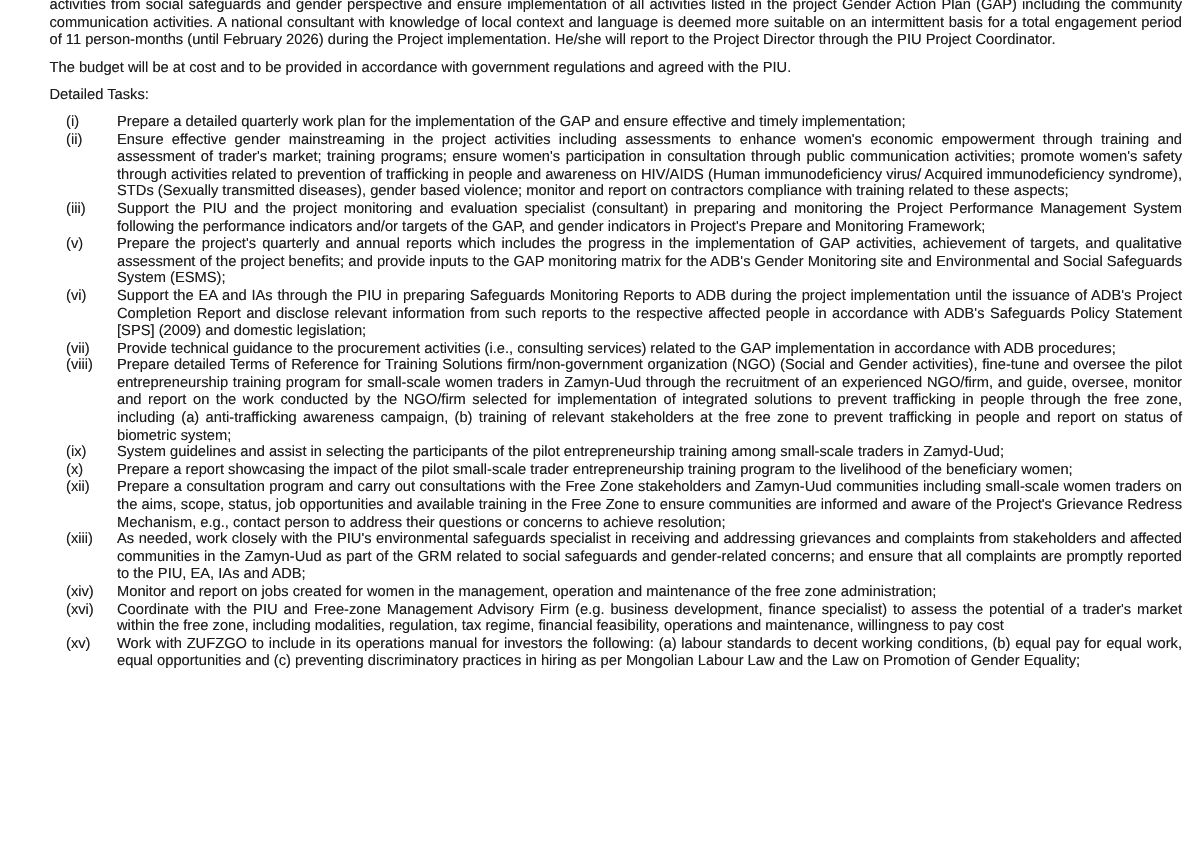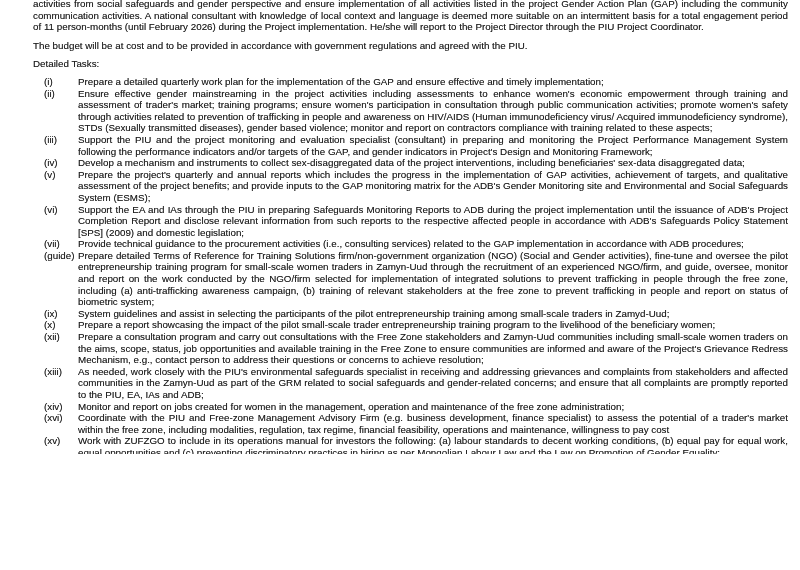--- a/index.html
+++ b/index.html
@@ -76,45 +76,41 @@
     <div class="task-text">Prepare a detailed quarterly work plan for the implementation of the GAP and ensure effective and timely implementation;</div>
   </div>
 
   <div class="task-row">
     <div class="task-num">(ii)</div>
     <div class="task-text">Ensure effective gender mainstreaming in the project activities including assessments to enhance women's economic empowerment through training and assessment of trader's market; training programs; ensure women's participation in consultation through public communication activities; promote women's safety through activities related to prevention of trafficking in people and awareness on HIV/AIDS (Human immunodeficiency virus/ Acquired immunodeficiency syndrome), STDs (Sexually transmitted diseases), gender based violence; monitor and report on contractors compliance with training related to these aspects;</div>
   </div>
 
   <div class="task-row">
     <div class="task-num">(iii)</div>
-    <div class="task-text">Support the PIU and the project monitoring and evaluation specialist (consultant) in preparing and monitoring the Project Performance Management System following the performance indicators and/or targets of the GAP, and gender indicators in Project's Design and Monitoring Framework;</div>
+    <div class="task-text">Support the PIU and the project monitoring and evaluation specialist (consultant) in preparing and monitoring the Project Performance Management System following the performance indicators and/or targets of the GAP, and gender indicators in Project's Prepare and Monitoring Framework;</div>
   </div>
 
-  <div class="task-row">
-    <div class="task-num">(iv)</div>
-    <div class="task-text">Develop a mechanism and instruments to collect sex-disaggregated data of the project interventions, including beneficiaries' sex-data disaggregated data;</div>
-  </div>
 
   <div class="task-row">
     <div class="task-num">(v)</div>
     <div class="task-text">Prepare the project's quarterly and annual reports which includes the progress in the implementation of GAP activities, achievement of targets, and qualitative assessment of the project benefits; and provide inputs to the GAP monitoring matrix for the ADB's Gender Monitoring site and Environmental and Social Safeguards System (ESMS);</div>
   </div>
 
   <div class="task-row">
     <div class="task-num">(vi)</div>
     <div class="task-text">Support the EA and IAs through the PIU in preparing Safeguards Monitoring Reports to ADB during the project implementation until the issuance of ADB's Project Completion Report and disclose relevant information from such reports to the respective affected people in accordance with ADB's Safeguards Policy Statement [SPS] (2009) and domestic legislation;</div>
   </div>
 
   <div class="task-row">
     <div class="task-num">(vii)</div>
     <div class="task-text">Provide technical guidance to the procurement activities (i.e., consulting services) related to the GAP implementation in accordance with ADB procedures;</div>
   </div>
 
   <div class="task-row">
-    <div class="task-num">(guide)</div>
+    <div class="task-num">(viii)</div>
     <div class="task-text">Prepare detailed Terms of Reference for Training Solutions firm/non-government organization (NGO) (Social and Gender activities), fine-tune and oversee the pilot entrepreneurship training program for small-scale women traders in Zamyn-Uud through the recruitment of an experienced NGO/firm, and guide, oversee, monitor and report on the work conducted by the NGO/firm selected for implementation of integrated solutions to prevent trafficking in people through the free zone, including (a) anti-trafficking awareness campaign, (b) training of relevant stakeholders at the free zone to prevent trafficking in people and report on status of biometric system;</div>
   </div>
 
   <div class="task-row">
     <div class="task-num">(ix)</div>
     <div class="task-text">System guidelines and assist in selecting the participants of the pilot entrepreneurship training among small-scale traders in Zamyd-Uud;</div>
   </div>
 
   <div class="task-row">
     <div class="task-num">(x)</div>

